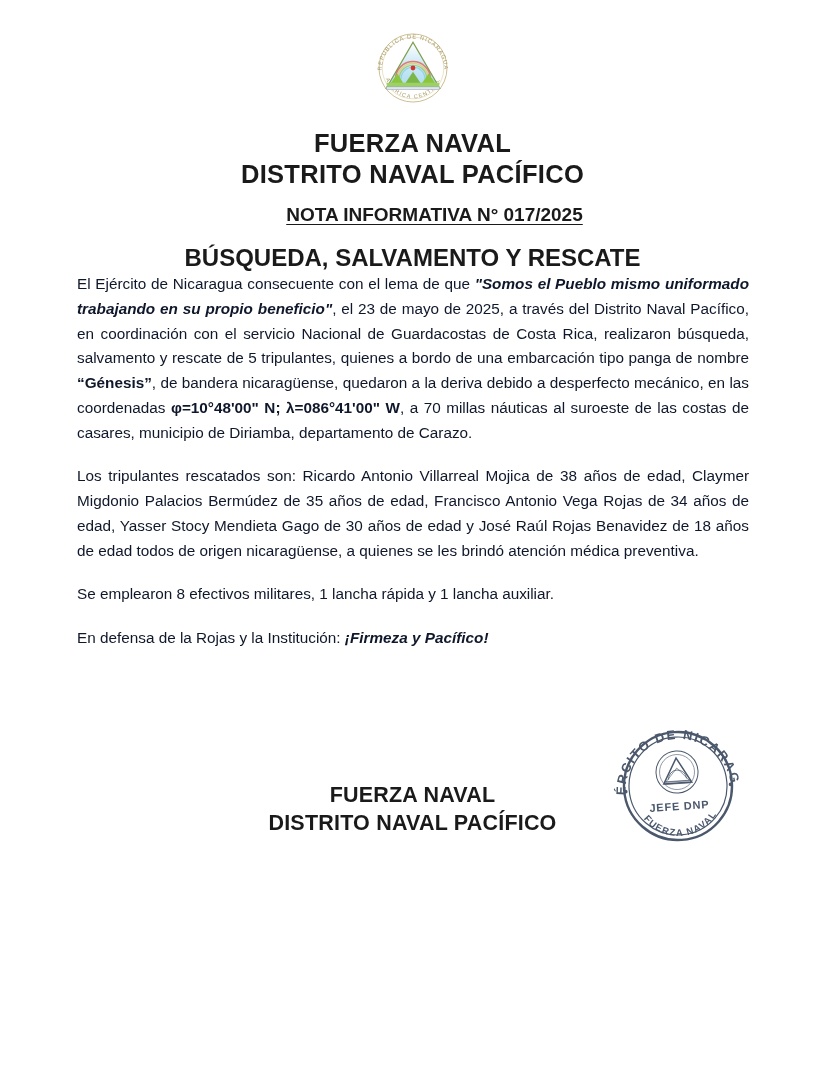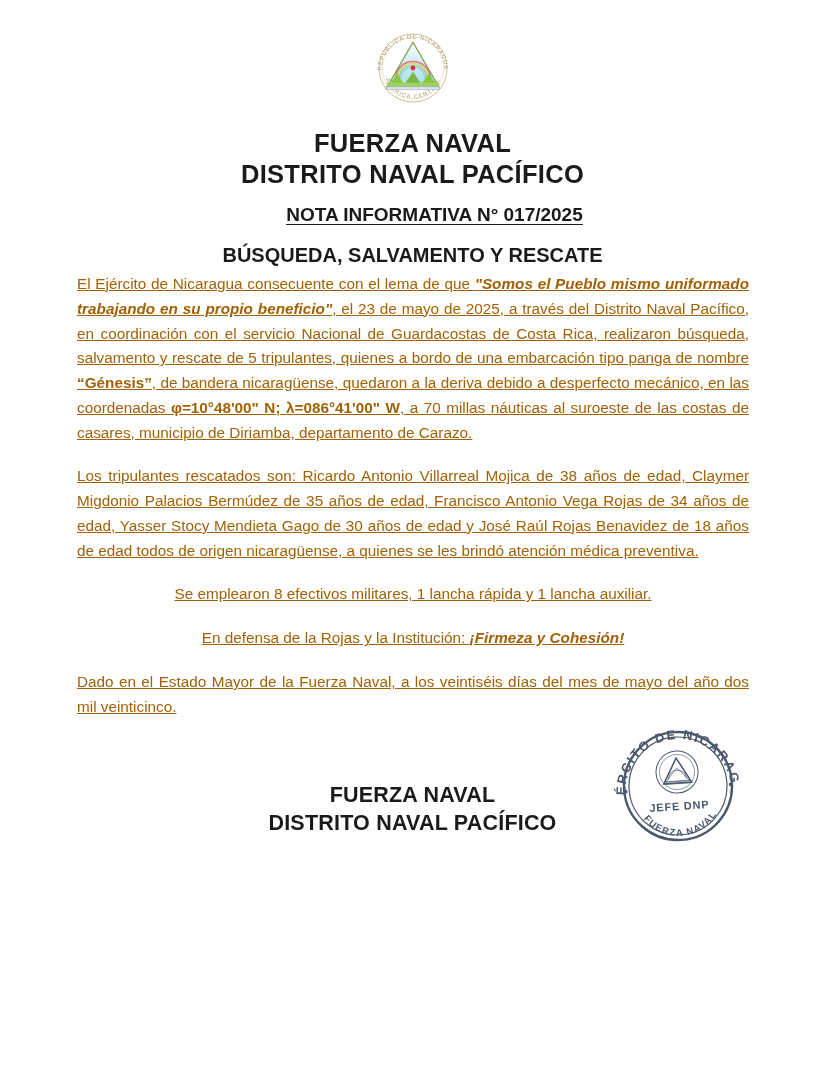--- a/index.html
+++ b/index.html
@@ -53,42 +53,41 @@
     margin-top: 14px;
     font-size: 19px;
     font-weight: bold;
     text-decoration: underline;
     text-underline-offset: 3px;
     color: #1a1a1a;
     padding-left: 44px;
   }
   .h-sub {
     margin-top: 18px;
-    font-size: 20px;
+    font-size: 24px;
     font-weight: bold;
     color: #1a1a1a;
   }
 
   
   .body-text {
     position: absolute;
     left: 77px;
     right: 73px;
     top: 272px;
   }
   .para {
     text-align: justify;
     font-size: 15.3px;
     line-height: 1.62;
-    color: #a16207;
+    color: #0f172a;
     margin: 0 3px 19px 0;
-    text-decoration: underline;
   }
   .para:last-child { margin-bottom: 0; }
-  .para.tight { text-align: center; }
+  .para.tight { text-align: left; }
 
   b.bi {
     font-weight: bold;
     font-style: italic;
   }
   b.bb {
     font-weight: bold;
   }
 
   
@@ -171,23 +170,22 @@
 
   <div class="body-text">
 
     <p class="para"><span>El Ejército de Nicaragua consecuente con el lema de que </span><b class="bi">"Somos el Pueblo mismo uniformado trabajando en su propio beneficio"</b><span>, el 23 de mayo de 2025, a través del Distrito Naval Pacífico, en coordinación con el servicio Nacional de Guardacostas de Costa Rica, realizaron búsqueda, salvamento y rescate de 5 tripulantes, quienes a bordo de una embarcación tipo panga de nombre </span><b class="bb">“Génesis”</b><span>, de bandera nicaragüense, quedaron a la deriva debido a desperfecto mecánico, en las coordenadas </span><b class="bb">φ=10°48'00" N; λ=086°41'00" W</b><span>, a 70 millas náuticas al suroeste de las costas de casares, municipio de Diriamba, departamento de Carazo.</span></p>
 
     <p class="para">Los tripulantes rescatados son: Ricardo Antonio Villarreal Mojica de 38 años de edad, Claymer Migdonio Palacios Bermúdez de 35 años de edad, Francisco Antonio Vega Rojas de 34 años de edad, Yasser Stocy Mendieta Gago de 30 años de edad y José Raúl Rojas Benavidez de 18 años de edad todos de origen nicaragüense, a quienes se les brindó atención médica preventiva.</p>
 
     <p class="para tight">Se emplearon 8 efectivos militares, 1 lancha rápida y 1 lancha auxiliar.</p>
 
 
-    <p class="para tight"><span>En defensa de la Rojas y la Institución: </span><b class="bi">¡Firmeza y Cohesión!</b></p>
-
-    <p class="para">Dado en el Estado Mayor de la Fuerza Naval, a los veintiséis días del mes de mayo del año dos mil veinticinco.</p>
+    <p class="para tight"><span>En defensa de la Rojas y la Institución: </span><b class="bi">¡Firmeza y Pacífico!</b></p>
+
   </div>
 
   <div class="sig-block">
     <div class="sig-line">FUERZA NAVAL</div>
     <div class="sig-line">DISTRITO NAVAL PACÍFICO</div>
   </div>
 
   <div class="stamp">
     <svg viewBox="0 0 150 125" width="150" height="125" aria-hidden="true">
       <defs>

